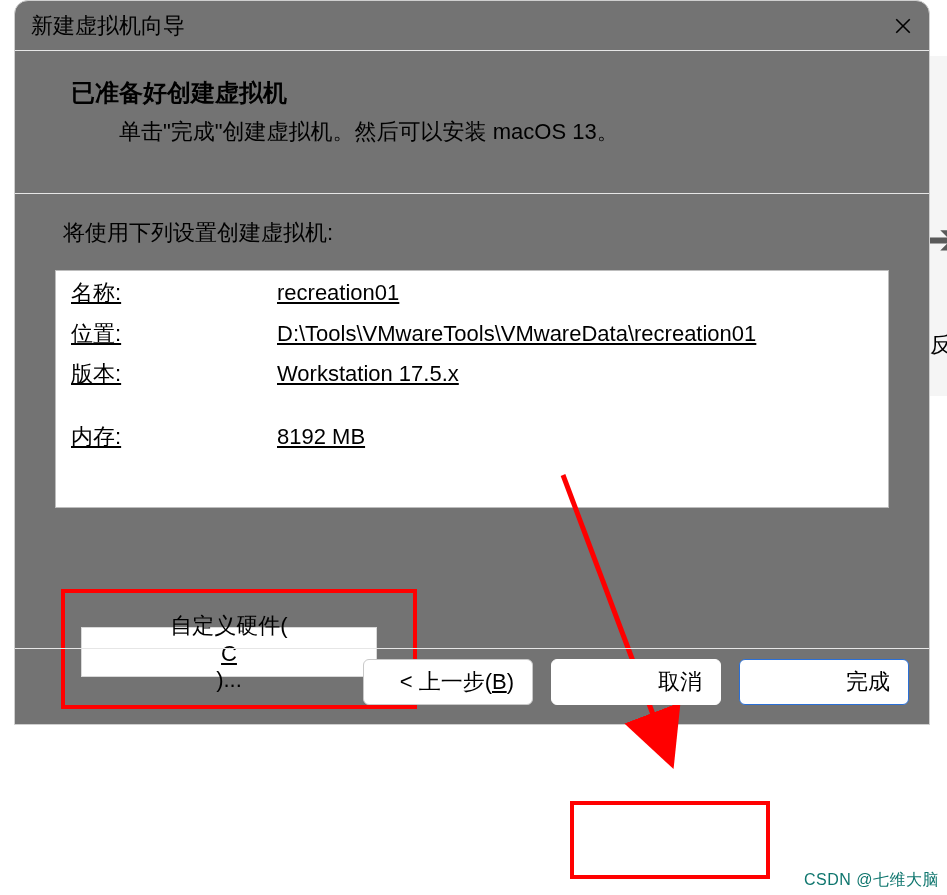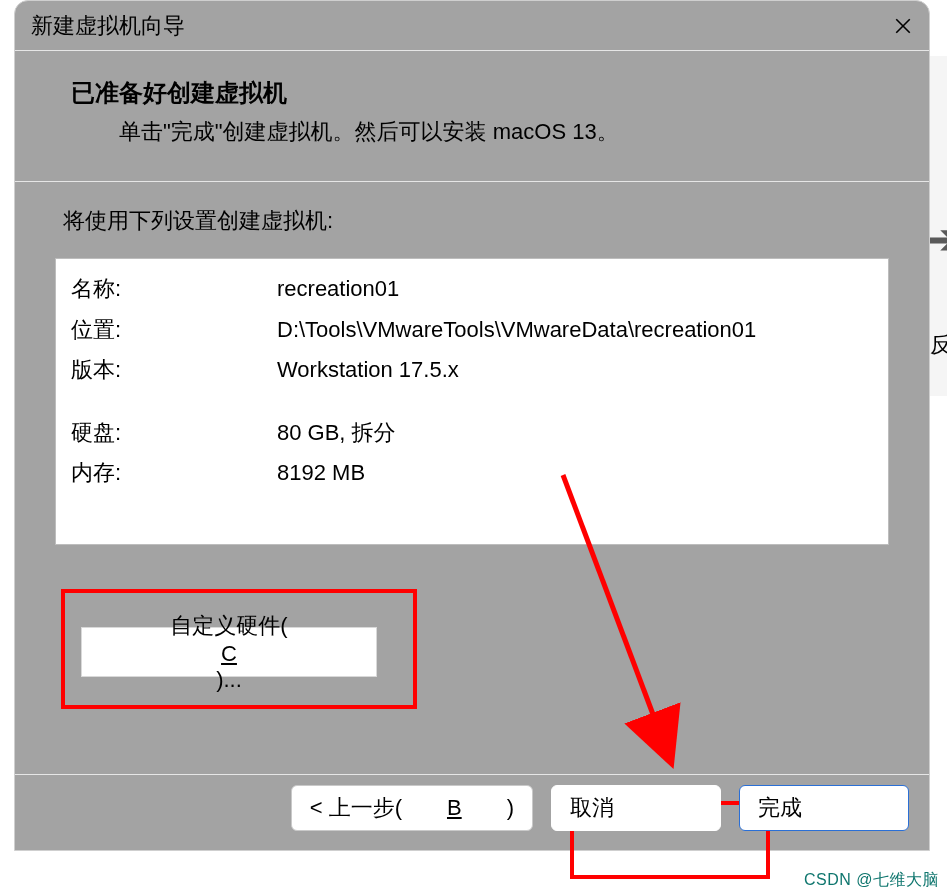--- a/index.html
+++ b/index.html
@@ -11,22 +11,22 @@
     height: 895px;
     position: relative;
     overflow: hidden;
   }
 
   .dialog {
     position: absolute;
     left: 14px;
     top: 0;
     width: 916px;
-    height: 851px;
-    background: #a3a3a3;
+    height: 725px;
+    background: #737373;
     border: 1px solid #cfcfcf;
     border-top-left-radius: 14px;
     border-top-right-radius: 14px;
   }
 
   
   .titlebar {
     display: flex;
     align-items: center;
     justify-content: space-between;
@@ -44,21 +44,21 @@
     display: flex;
     align-items: center;
     justify-content: center;
     cursor: pointer;
     color: #000;
   }
   .titlebar .close svg { width: 18px; height: 18px; }
 
   
   .header {
-    padding: 26px 16px 34px 56px;
+    padding: 26px 16px 46px 56px;
     border-bottom: 1px solid #e6e6e6;
   }
   .header .heading {
     font-size: 24px;
     font-weight: 700;
     color: #000;
     margin: 0 0 8px 0;
   }
   .header .sub {
     font-size: 22px;
@@ -72,24 +72,25 @@
   }
   .intro {
     font-size: 22px;
     color: #000;
     margin: 0 0 22px 8px;
   }
 
   .summary-box {
     border: 1px solid #bdbdbd;
     background: #fff;
-    padding: 10px 14px 50px 14px;
+    padding: 2px 14px 50px 14px;
     font-size: 22px;
     color: #000;
     line-height: 1.75;
+    text-decoration: underline;
   }
   .summary-box table { border-collapse: collapse; width: 100%; }
   .summary-box td { vertical-align: top; }
   .summary-box td.col-label { width: 206px; white-space: nowrap; }
   .summary-box .gap td { height: 22px; }
 
   
   .redbox {
     position: absolute;
     border: 4px solid #ff0000;
@@ -142,23 +143,22 @@
     min-width: 170px;
     height: 46px;
     background: #fff;
     border: 1px solid #c9c9c9;
     border-radius: 6px;
     font-size: 22px;
     color: #000;
     cursor: pointer;
     display: flex;
     align-items: center;
-    justify-content: flex-start;
+    justify-content: flex-end;
     padding: 0 18px;
-    gap: 45px;
   }
   .btn .u { text-decoration: underline; }
   .btn.finish { border: 1px solid #2a6fd6; }
   .btn.cancel { border: 1px solid #fff; }
 
   
   .bg-strip {
     position: absolute;
     right: 0;
     top: 56px;
@@ -232,24 +232,20 @@
           <td>D:\Tools\VMwareTools\VMwareData\recreation01</td>
         </tr>
         <tr>
           <td class="col-label">版本:</td>
           <td>Workstation 17.5.x</td>
         </tr>
         <tr class="gap">
               <td></td>
               <td></td>
             </tr>
-        <tr>
-          <td class="col-label">硬盘:</td>
-          <td>80 GB, 拆分</td>
-        </tr>
         <tr>
           <td class="col-label">内存:</td>
           <td>8192 MB</td>
         </tr>
       </tbody>
         </table>
     </div>
   </div>
 
   <div class="redbox hw"></div>

